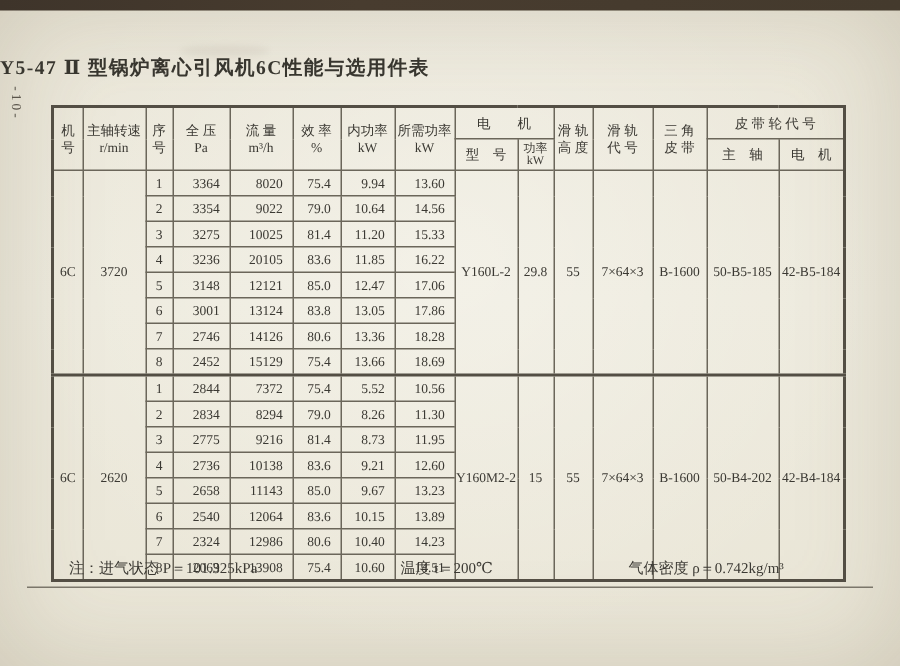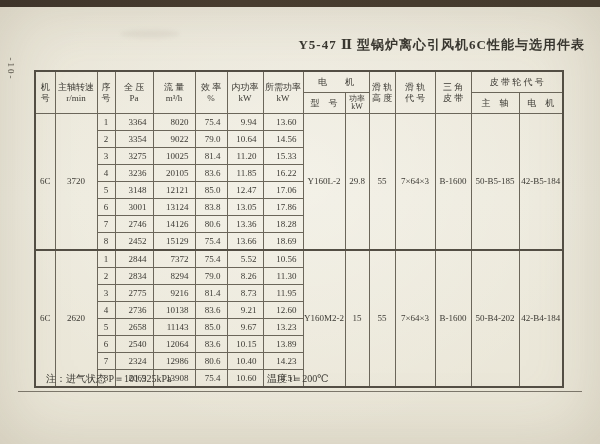--- a/index.html
+++ b/index.html
@@ -20,21 +20,21 @@
     position:absolute; top:0; left:0; width:600px; height:7px;
     background:linear-gradient(90deg,#3e342a,#483c2f 40%,#443a2d);
   }
   .page-number {
     position:absolute; left:-9px; top:64px; width:40px;
     transform:rotate(90deg);
     font-size:9px; letter-spacing:2px; color:#5a554b; text-align:center;
   }
   .title {
     position:absolute; top:36px; left:0; width:585px;
-    text-align:right; font-size:13px; font-weight:bold;
+    text-align:left; font-size:13px; font-weight:bold;
     letter-spacing:1px; color:#38362f;
   }
   table.perf-table {
     position:absolute; top:70px; left:34px;
     border-collapse:collapse; table-layout:fixed; width:530px;
     border:2px solid #534e44;
   }
   .perf-table th, .perf-table td {
     border:1px solid #6b665a;
     padding:0; margin:0;
@@ -296,15 +296,16 @@
           <td class="num">75.4</td>
           <td class="num">10.60</td>
           <td class="num">14.51</td>
         </tr>
       </tbody>
   </table>
 
   <div class="note">
     <span class="n1">注：进气状态 P＝101.325kPa</span>
     <span class="n2">温度 t＝200℃</span>
+    <span class="n3">气体密度 ρ＝0.742kg/m³</span>
   </div>
   <div class="note-rule"></div>
 </div>
 
 </body></html>

